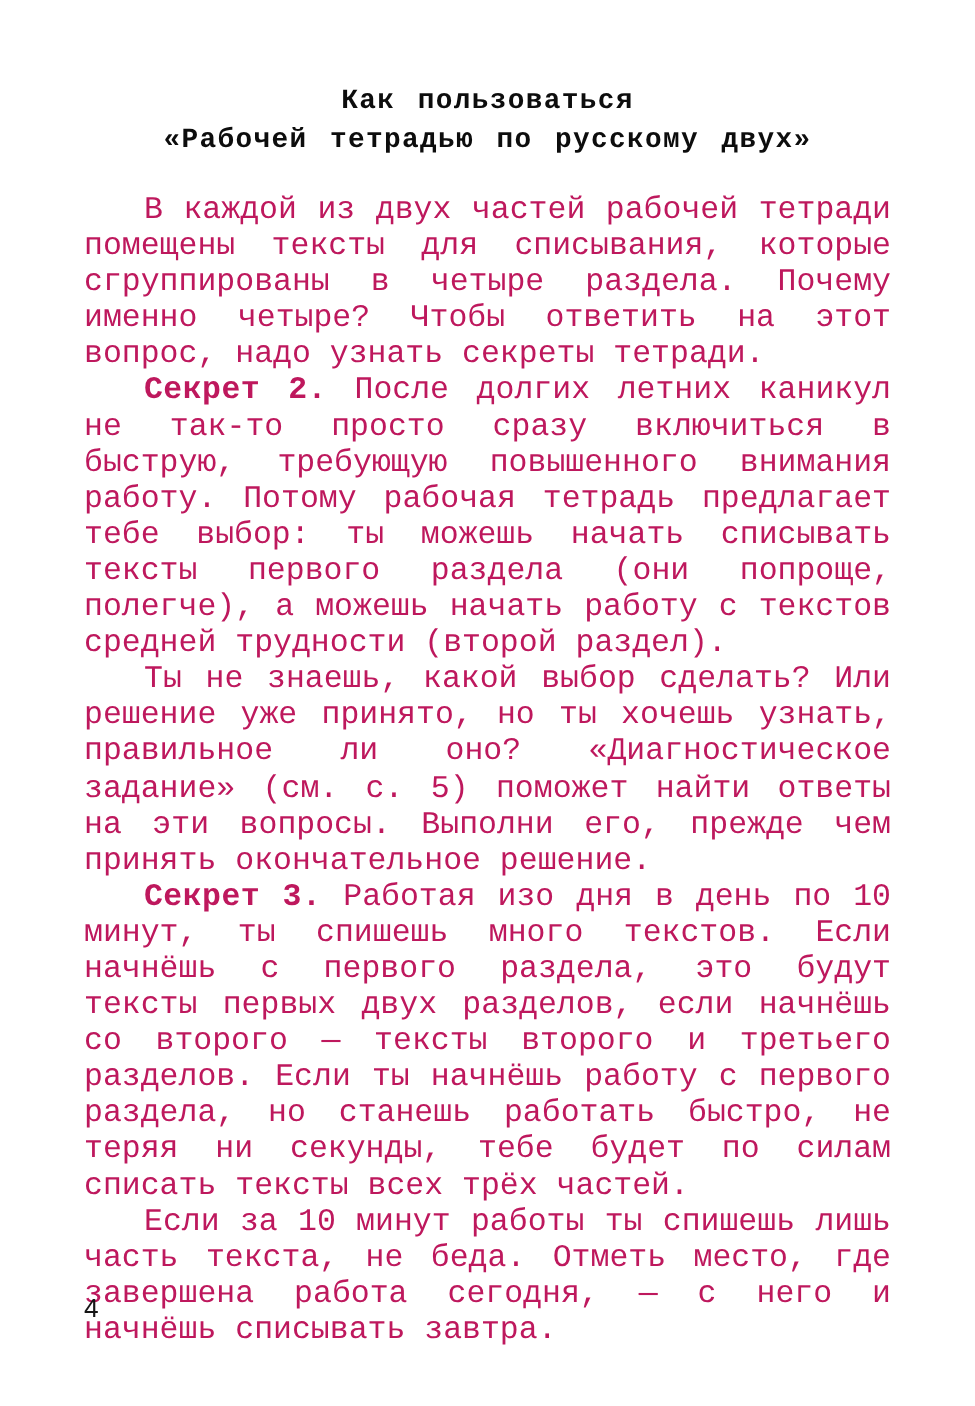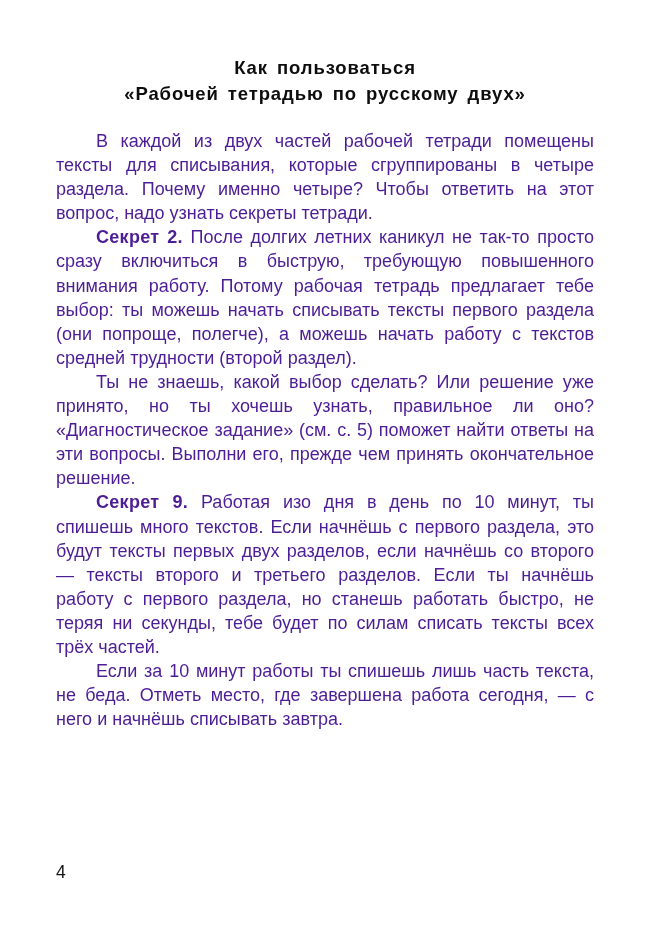--- a/index.html
+++ b/index.html
@@ -23,46 +23,47 @@
     width: 650px;
     height: 937px;
     background: #ffffff;
   }
 
   .content {
     position: absolute;
     left: 56px;
     top: 55px;
     width: 538px;
+    font-family: Liberation Mono, monospace;
   }
 
   
   .title-block {
     text-align: center;
     margin: 0 0 22px 0;
   }
   .title-line {
     font-weight: bold;
     font-size: 18.5px;
     line-height: 26px;
     letter-spacing: 0.9px;
     word-spacing: 3px;
     color: #0d0d0d;
     white-space: nowrap;
   }
 
   
   .para {
     margin: 0;
-    font-size: 18px;
+    font-size: 21px;
     line-height: 24.1px;
     text-align: justify;
     text-justify: inter-word;
     text-indent: 40px;
-    color: #4c1d95;
+    color: #be185d;
     hyphens: manual;
   }
   .para .runin {
     font-weight: bold;
     letter-spacing: 0.3px;
   }
 
   
   .folio {
     position: absolute;
@@ -92,21 +93,21 @@
     <p class="para">
       <span class="runin">Секрет 2.</span><span> После долгих летних каникул не так-то просто сразу включиться в быструю, требующую повышенного внимания работу. Потому рабочая тетрадь предлагает тебе выбор: ты можешь начать списывать тексты первого раздела (они попроще, полегче), а можешь начать работу с текстов средней трудности (второй раздел).</span>
     </p>
 
     <p class="para">
       <span class="runin"></span><span>Ты не знаешь, какой выбор сделать? Или решение уже принято, но ты хочешь узнать, правильное ли оно? «Диагностическое задание» (см. с. 5) поможет найти ответы на эти вопросы. Выполни его, прежде чем принять окончательное решение.</span>
     </p>
 
 
     <p class="para">
-      <span class="runin">Секрет 9.</span><span> Работая изо дня в день по 10 минут, ты спишешь много текстов. Если начнёшь с первого раздела, это будут тексты первых двух разделов, если начнёшь со второго — тексты второго и третьего разделов. Если ты начнёшь работу с первого раздела, но станешь работать быстро, не теряя ни секунды, тебе будет по силам списать тексты всех трёх частей.</span>
+      <span class="runin">Секрет 3.</span><span> Работая изо дня в день по 10 минут, ты спишешь много текстов. Если начнёшь с первого раздела, это будут тексты первых двух разделов, если начнёшь со второго — тексты второго и третьего разделов. Если ты начнёшь работу с первого раздела, но станешь работать быстро, не теряя ни секунды, тебе будет по силам списать тексты всех трёх частей.</span>
     </p>
 
     <p class="para">
       <span class="runin"></span><span>Если за 10 минут работы ты спишешь лишь часть текста, не беда. Отметь место, где завершена работа сегодня, — с него и начнёшь списывать завтра.</span>
     </p>
 
   </div>
 
   <div class="folio">4</div>
 

